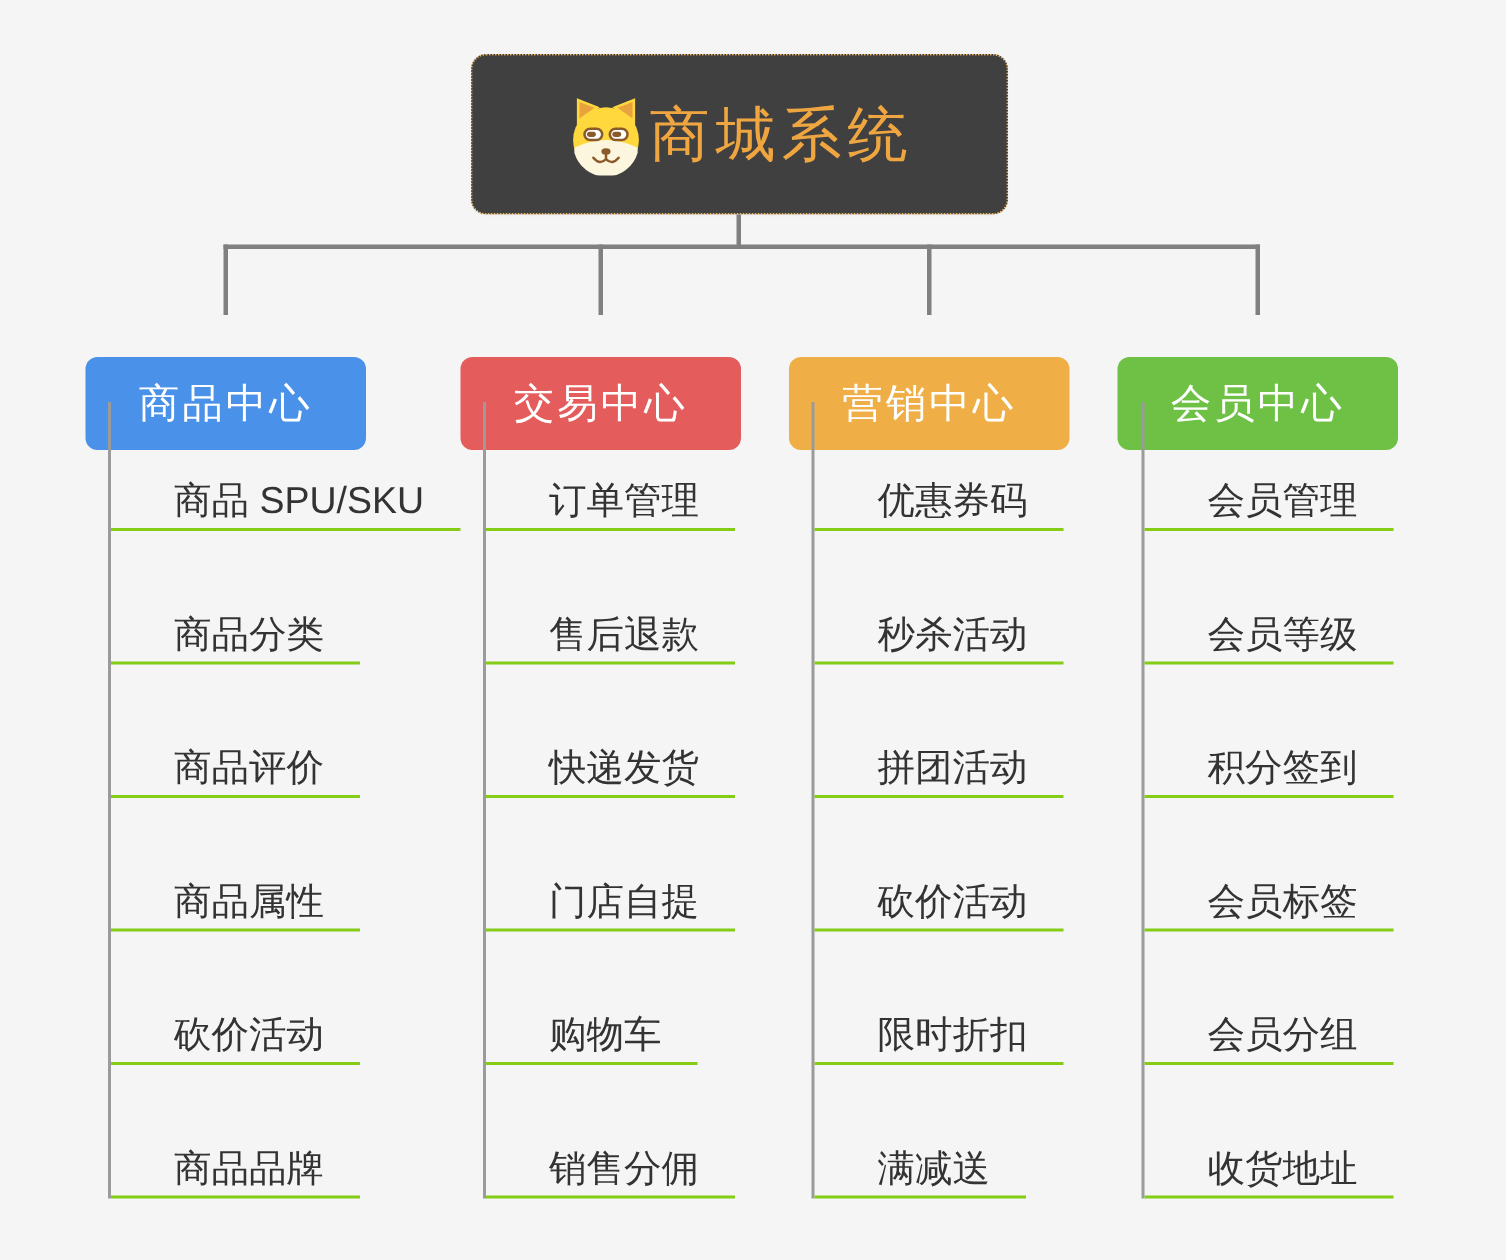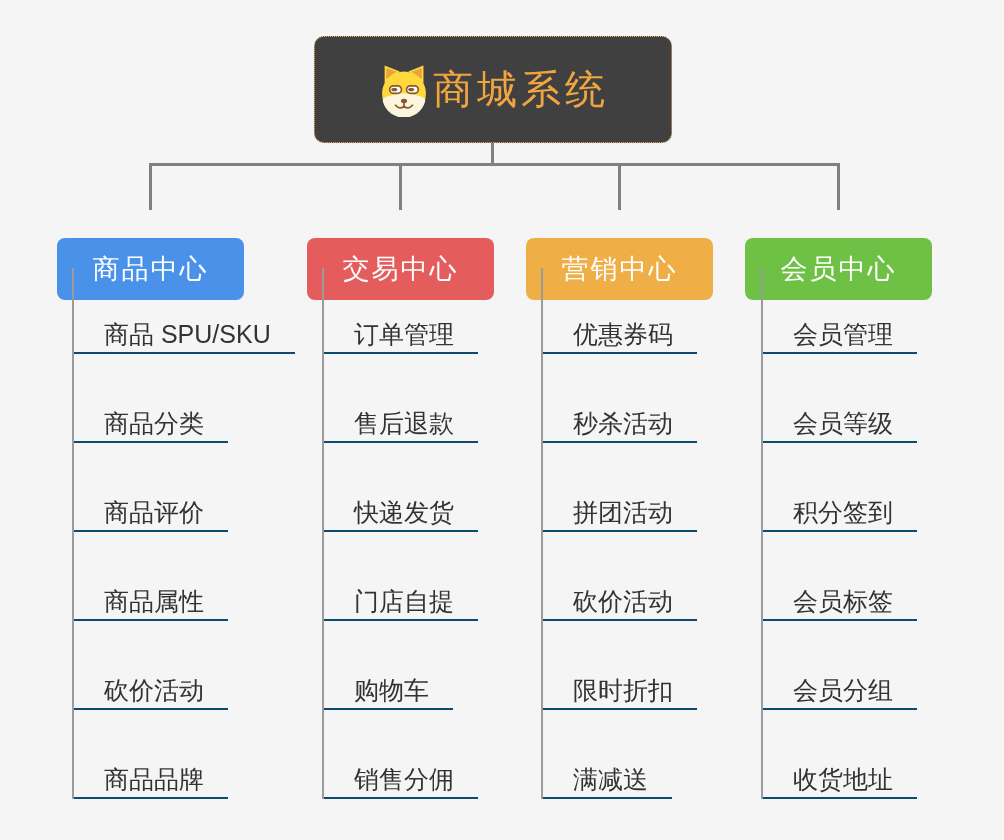--- a/index.html
+++ b/index.html
@@ -52,22 +52,22 @@
   }
   .col-0{left:72px;}
   .col-1{left:322px;}
   .col-2{left:541px;}
   .col-3{left:761px;text-decoration:underline;}
 
   .leaf{
     position:absolute;left:0;
     white-space:nowrap;
     font-size:25px;color:#333333;line-height:36px;
-    padding:0 24px 0 30px;
-    border-bottom:2px solid #0c4a6e;
+    padding:0 24px 0 42px;
+    border-bottom:2px solid #84cc16;
   }
   .leaf-0{top:48px;} .leaf-1{top:137px;} .leaf-2{top:226px;}
   .leaf-3{top:315px;} .leaf-4{top:404px;} .leaf-5{top:493px;}
 </style>
 </head>
 <body>
 
 <div class="stage">
 
   <div class="root-node">

